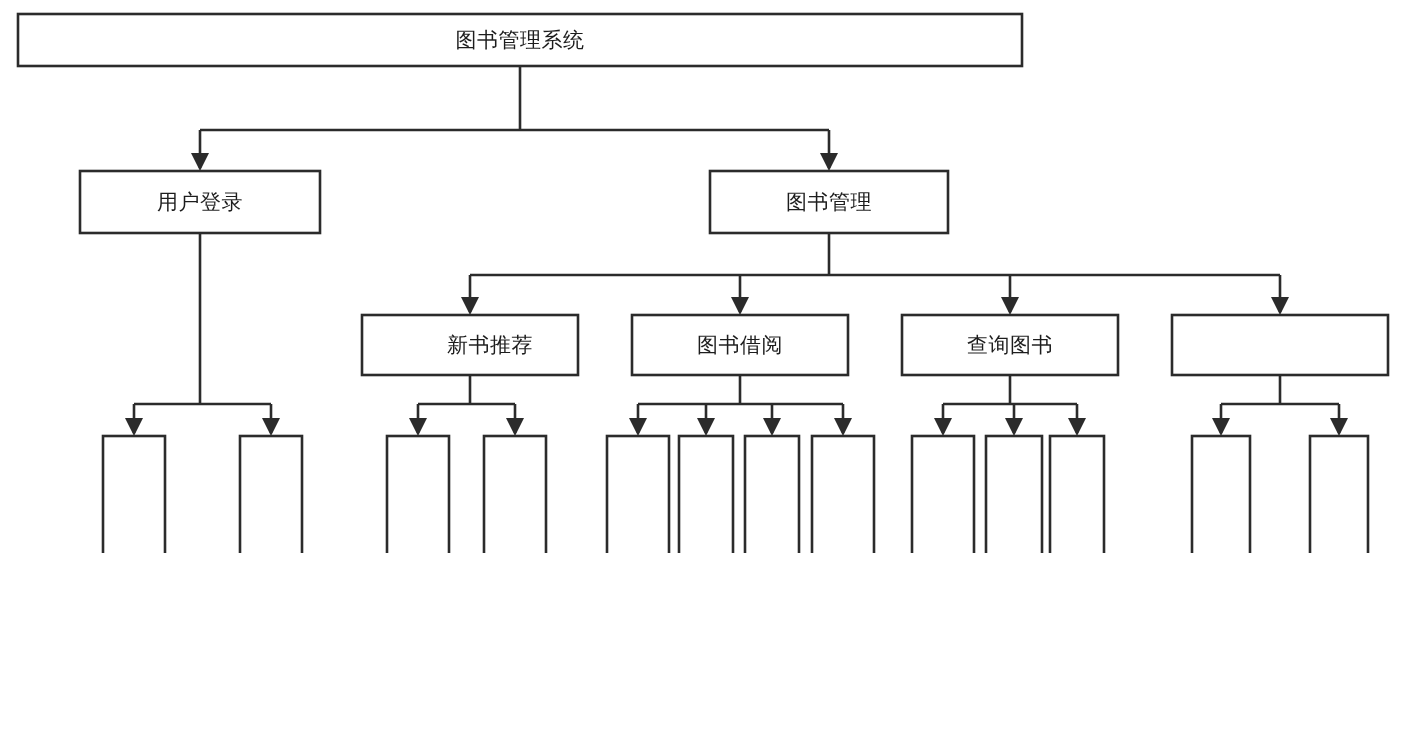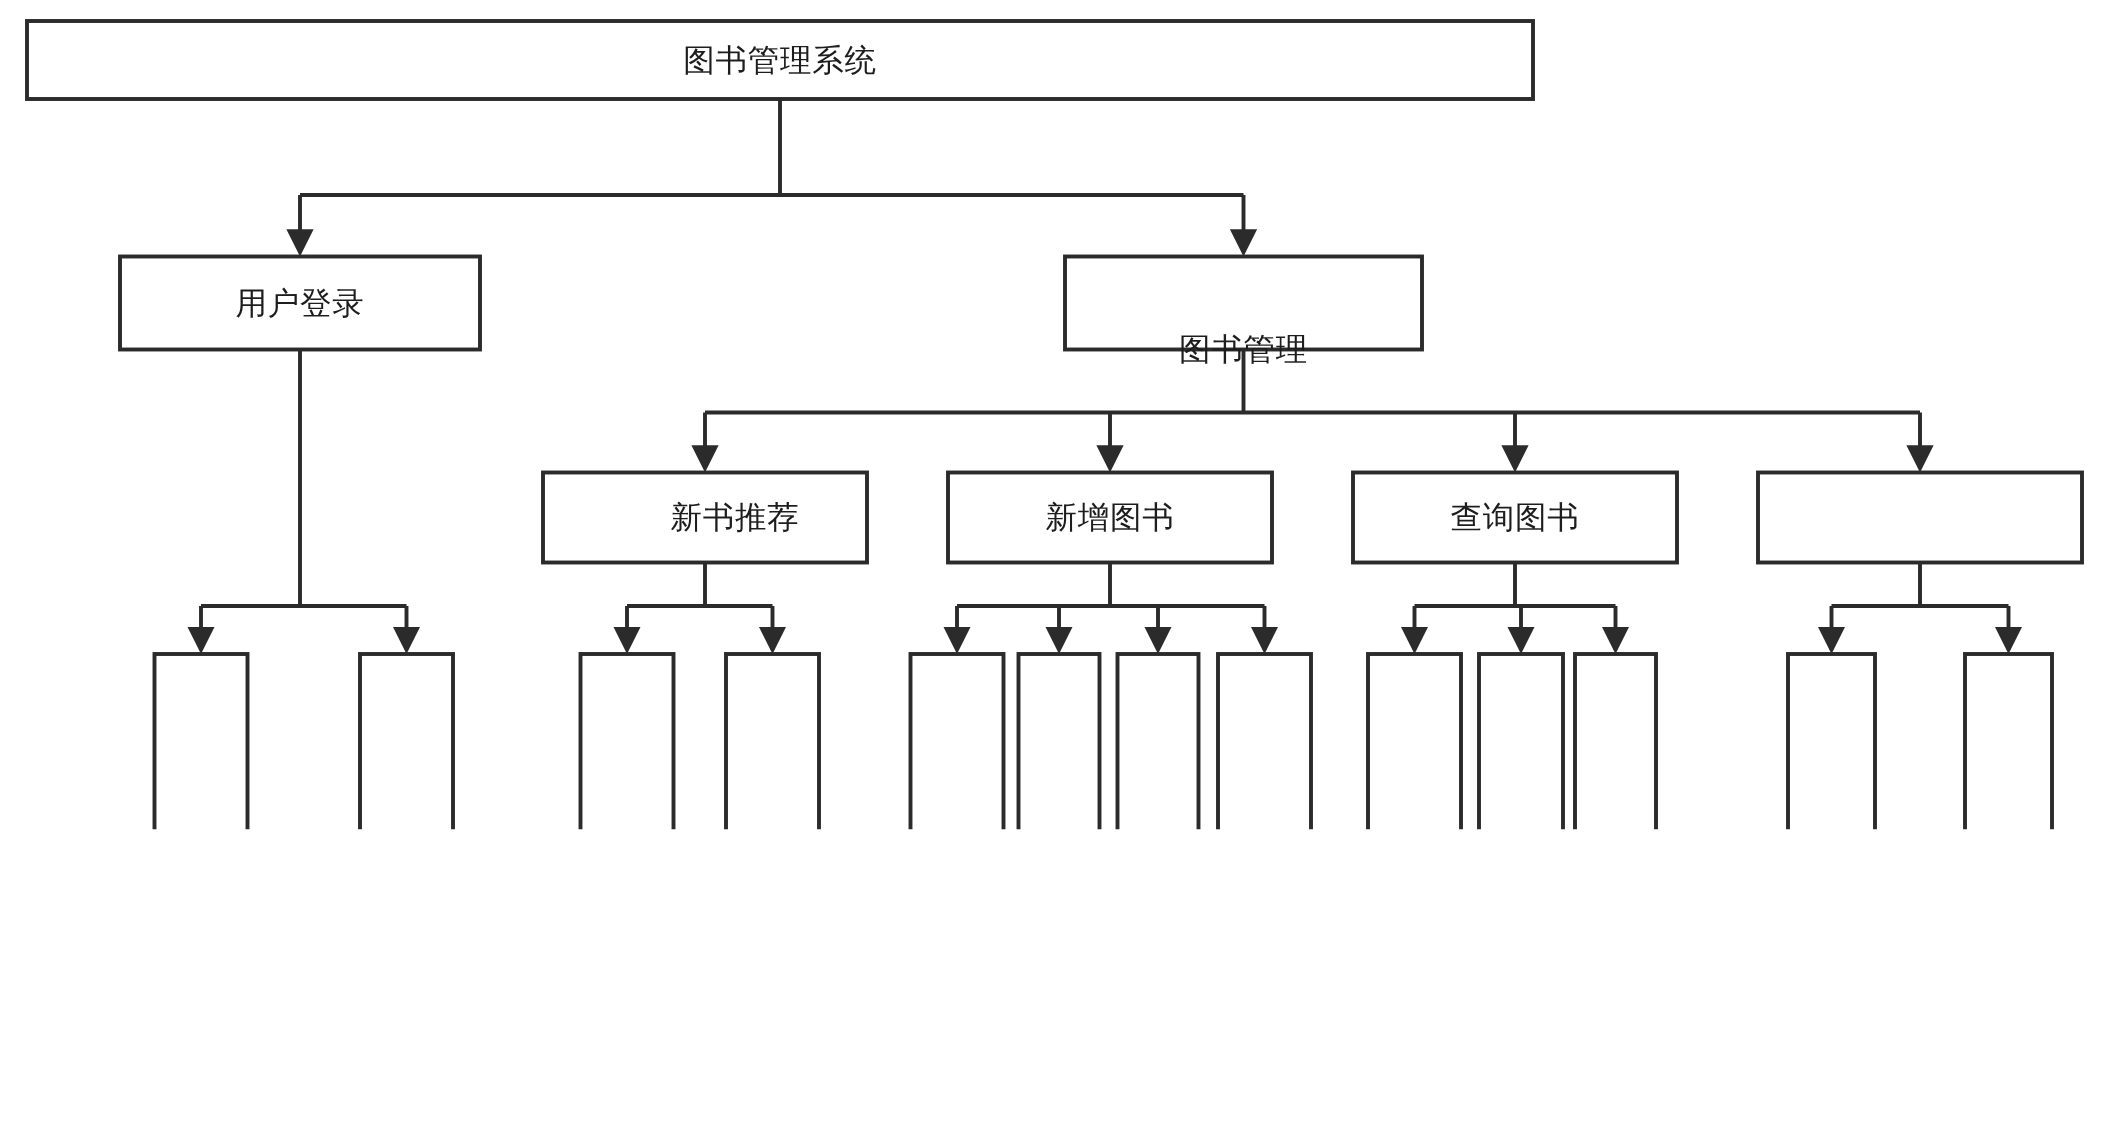--- a/index.html
+++ b/index.html
@@ -149,24 +149,24 @@
       <rect class="box-rect" x="986" y="436" width="56" height="299"></rect>
       <rect class="box-rect" x="1050" y="436" width="54" height="299"></rect>
       <rect class="box-rect" x="1192" y="436" width="58" height="299"></rect>
       <rect class="box-rect" x="1310" y="436" width="58" height="299"></rect>
     </g>
   </svg>
 
   <div class="node-label horizontal" style="left:18px; top:14px; width:1004px; height:52px;">图书管理系统</div>
 
   <div class="node-label horizontal" style="left:80px; top:171px; width:240px; height:62px;">用户登录</div>
-  <div class="node-label horizontal" style="left:710px; top:171px; width:238px; height:62px;margin-top:31px;">图书管理</div>
+  <div class="node-label horizontal" style="left:710px; top:171px; width:238px; height:62px;">图书管理</div>
 
   <div class="node-label horizontal" style="left:362px; top:315px; width:216px; height:60px;padding-left:40px;">新书推荐</div>
-  <div class="node-label horizontal" style="left:632px; top:315px; width:216px; height:60px;">新增图书</div>
+  <div class="node-label horizontal" style="left:632px; top:315px; width:216px; height:60px;">图书借阅</div>
   <div class="node-label horizontal" style="left:902px; top:315px; width:216px; height:60px;">查询图书</div>
 
   <div class="node-label vertical" style="left:103px; top:436px; width:62px; height:299px;">用户登录</div>
   <div class="node-label vertical" style="left:240px; top:436px; width:62px; height:299px;">注销登录</div>
   <div class="node-label vertical" style="left:387px; top:436px; width:62px; height:299px;">查询图书</div>
   <div class="node-label vertical" style="left:484px; top:436px; width:62px; height:299px;">借阅图书</div>
   <div class="node-label vertical" style="left:607px; top:436px; width:62px; height:299px;">查询图书</div>
   <div class="node-label vertical" style="left:679px; top:436px; width:54px; height:299px;">新增图书（管理员）</div>
   <div class="node-label vertical" style="left:745px; top:436px; width:54px; height:299px;">编辑图书（管理员）</div>
   <div class="node-label vertical" style="left:812px; top:436px; width:62px; height:299px;">借阅图书</div>

